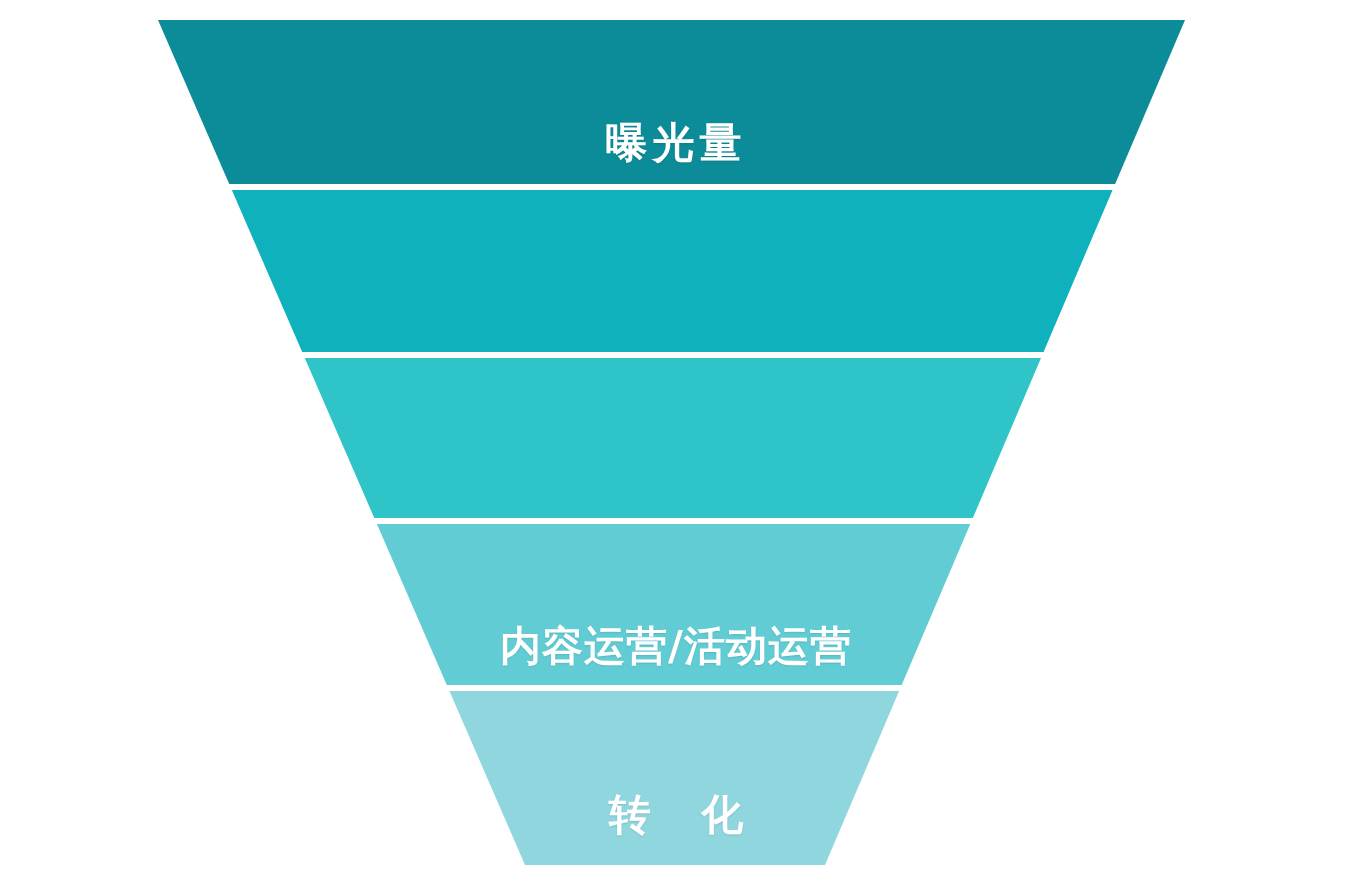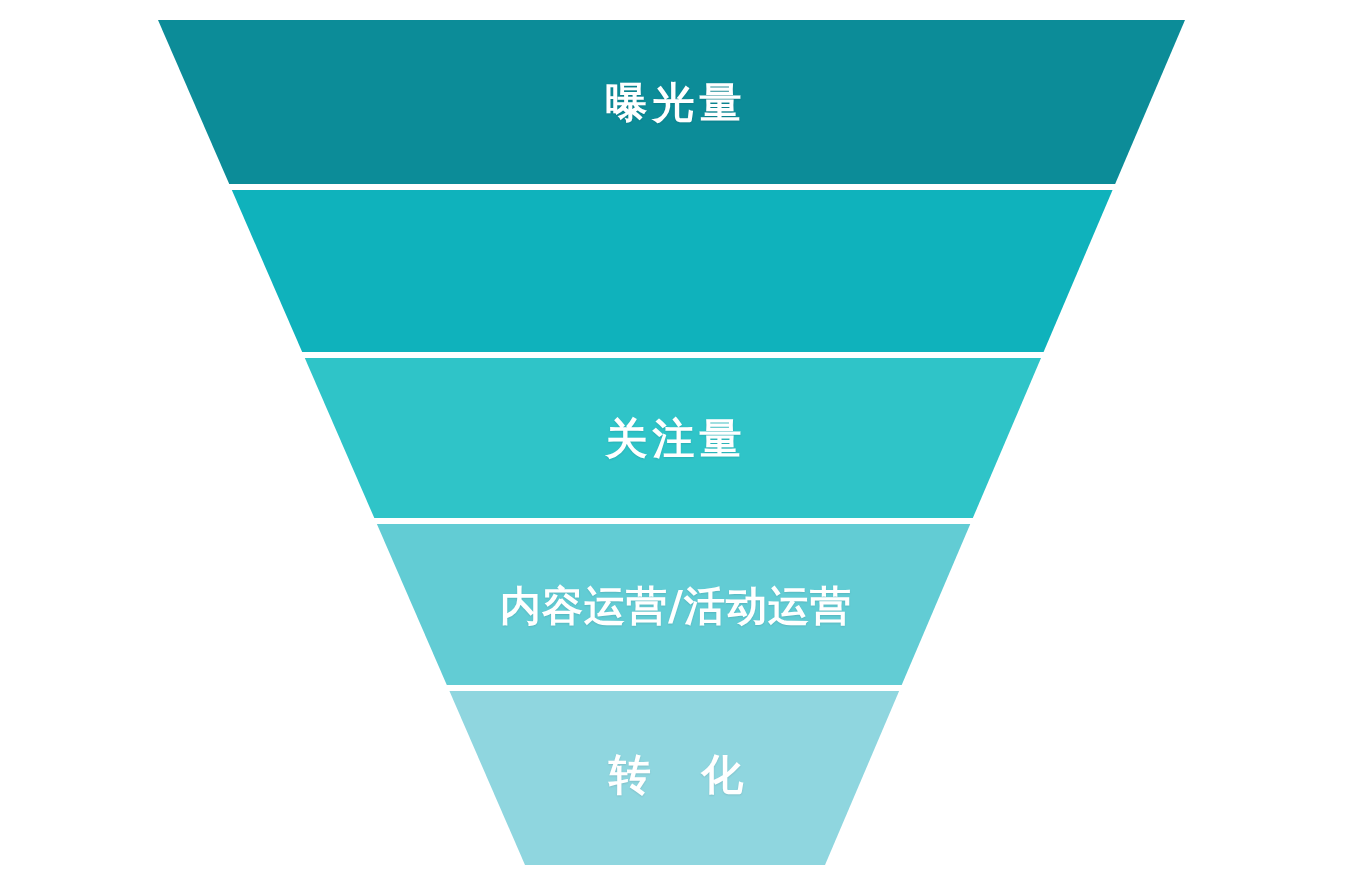--- a/index.html
+++ b/index.html
@@ -30,20 +30,21 @@
   .stage-label {
     position: absolute;
     left: 0;
     width: 1352px;
     text-align: center;
     color: #ffffff;
     font-weight: bold;
     white-space: nowrap;
     line-height: 1;
     text-shadow: 0 1px 2px rgba(0,0,0,0.10);
+    margin-top: 40px;
     -webkit-font-smoothing: antialiased;
   }
   .stage-label.s0 { top: 82px;  font-size: 42px; letter-spacing: 5px; }
   .stage-label.s1 { top: 250px; font-size: 42px; letter-spacing: 5px; }
   .stage-label.s2 { top: 418px; font-size: 42px; letter-spacing: 5px; }
   .stage-label.s3 { top: 586px; font-size: 41px; letter-spacing: 1px; }
   .stage-label.s4 { top: 754px; font-size: 42px; letter-spacing: 18px;
                     text-indent: 18px; }
 </style>
 </head>
@@ -55,17 +56,16 @@
     <g id="funnel-segments">
         <polygon points="158.00,20.00 1185.00,20.00 1115.13,184.00 229.23,184.00" fill="#0c8c98"></polygon>
         <polygon points="231.83,190.00 1112.57,190.00 1043.56,352.00 302.19,352.00" fill="#0fb2bc"></polygon>
         <polygon points="304.80,358.00 1041.00,358.00 972.83,518.00 374.29,518.00" fill="#2fc4c8"></polygon>
         <polygon points="376.90,524.00 970.28,524.00 901.69,685.00 446.82,685.00" fill="#62ccd4"></polygon>
         <polygon points="449.43,691.00 899.13,691.00 825.00,865.00 525.00,865.00" fill="#8fd6df"></polygon>
       </g>
   </svg>
 
   <div class="stage-label s0">曝光量</div>
-  <div class="stage-label s2">关注量</div>
   <div class="stage-label s3">内容运营/活动运营</div>
   <div class="stage-label s4">转 化</div>
 
 </div>
 
 </body></html>

